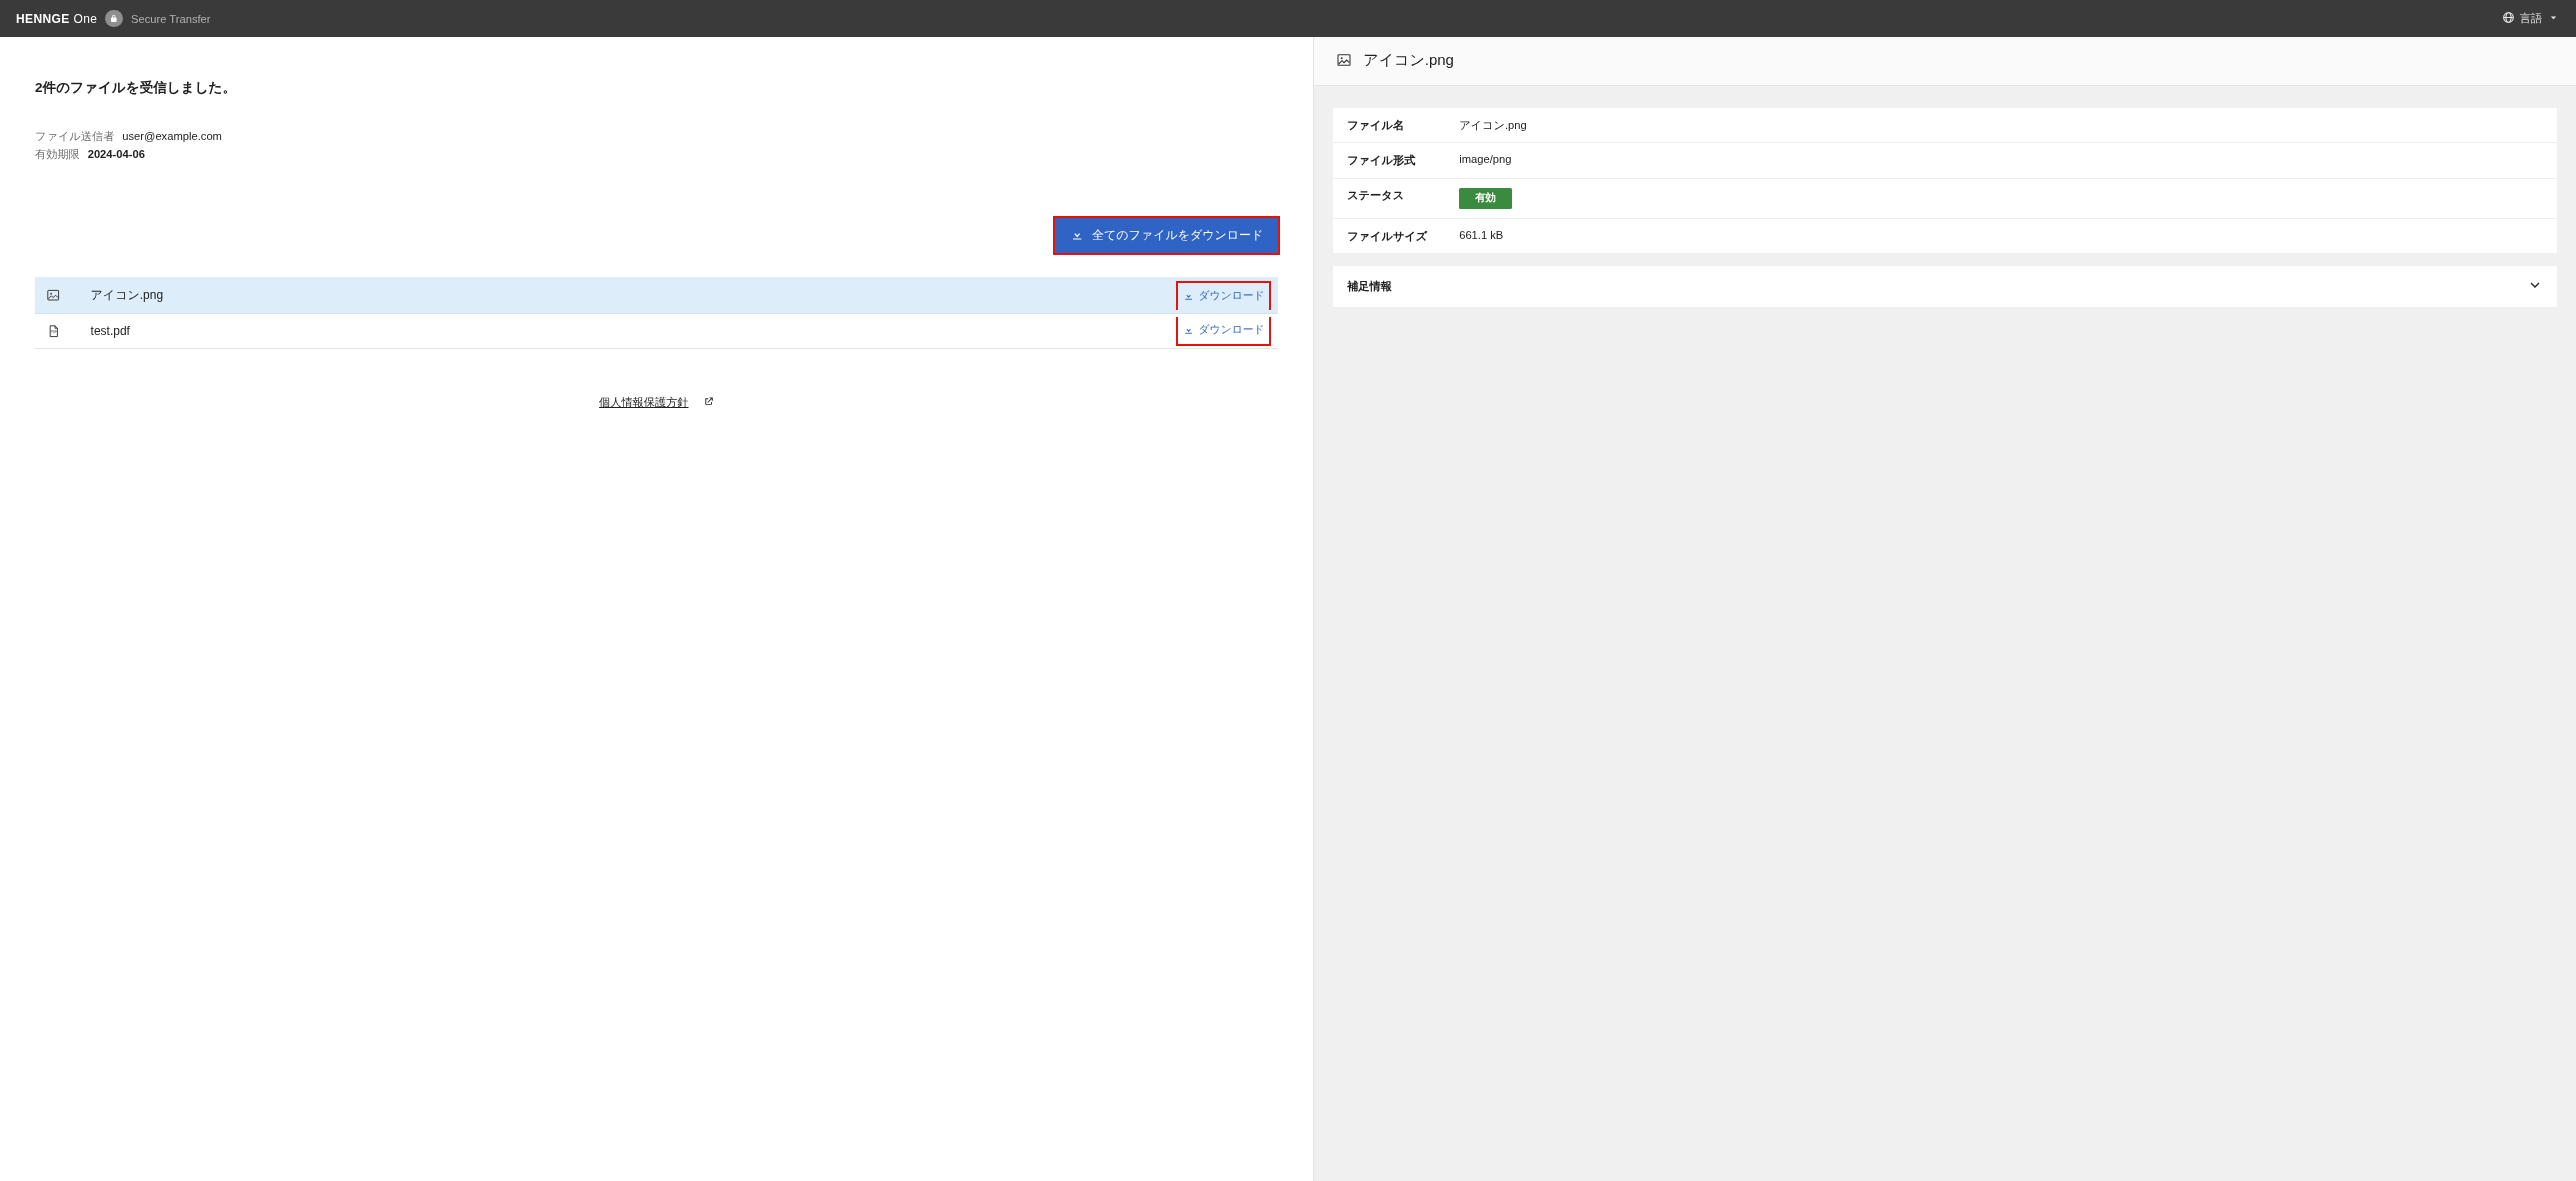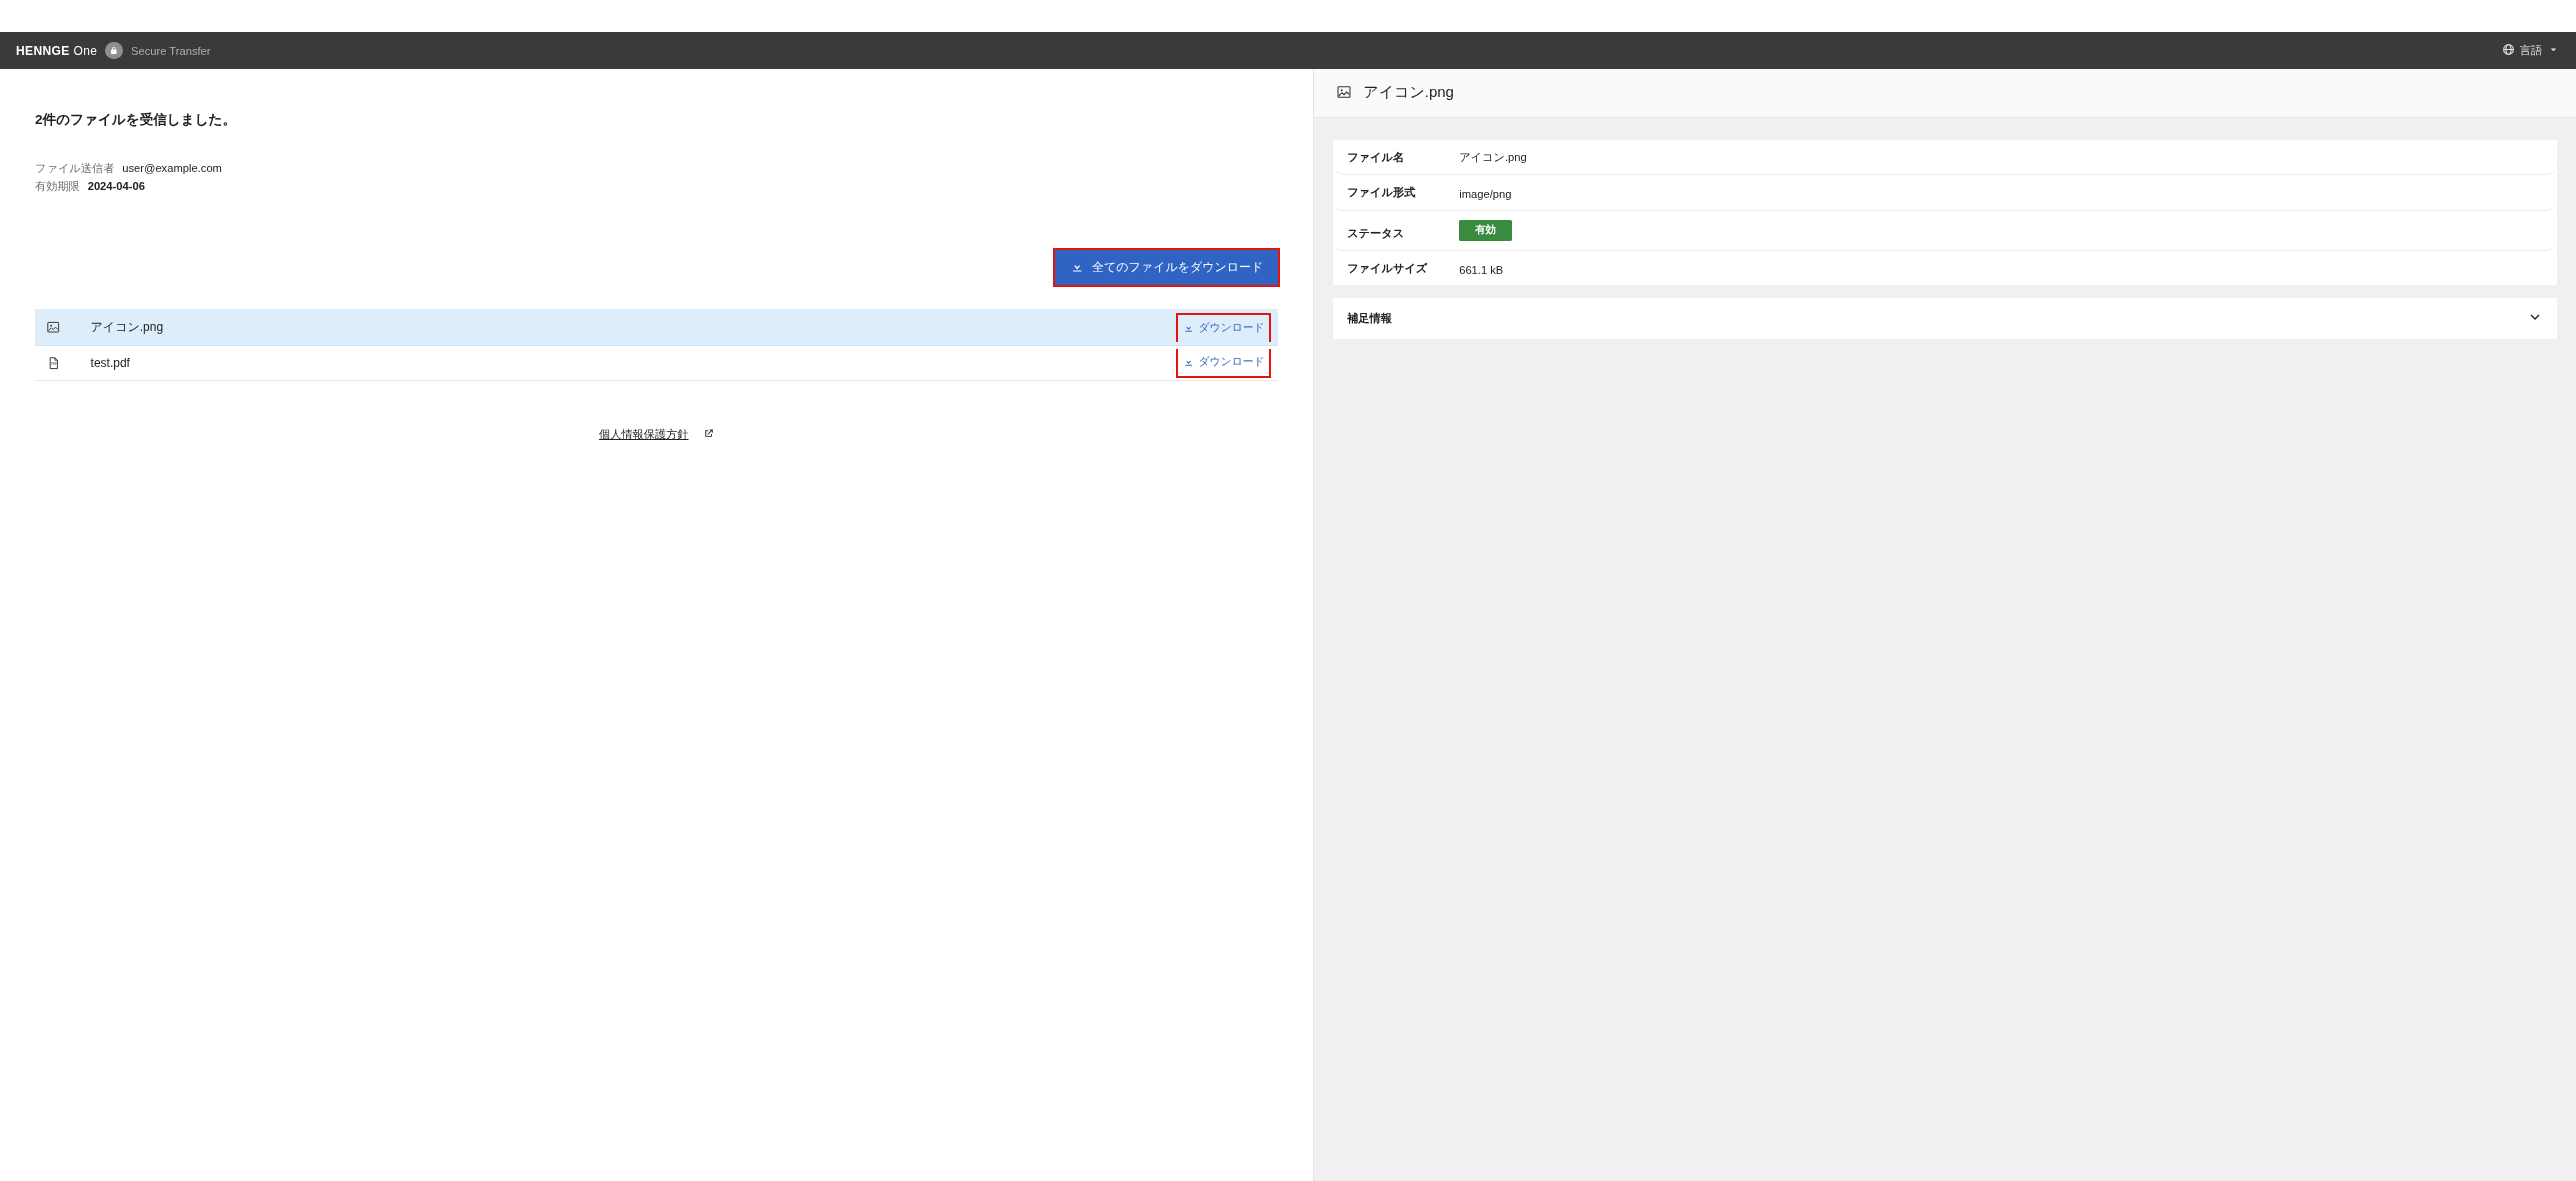--- a/index.html
+++ b/index.html
@@ -13,21 +13,20 @@
 
   
   .topbar {
     background: #3a3a3a;
     color: #d9d9d9;
     height: 37px;
     display: flex;
     align-items: center;
     padding: 0 16px;
     justify-content: space-between;
-    margin-top: 32px;
   }
   .brand {
     display: flex;
     align-items: center;
     gap: 8px;
   }
   .brand-logo {
     font-weight: 600;
     letter-spacing: 0.4px;
     color: #fff;
@@ -144,25 +143,24 @@
 
   .detail-body {
     padding: 22.4px 19px;
   }
   .info-card {
     background: #fff;
     border-radius: 1.6px;
   }
   .info-row {
     display: flex;
-    align-items: flex-end;
+    align-items: flex-start;
     padding: 9.6px 14.4px;
     border-bottom: 0.8px solid #ececec;
     gap: 16px;
-    border-radius: 11px;
   }
   .info-row:last-child { border-bottom: none; }
   .info-label {
     flex: 0 0 96px;
     font-weight: 700;
     font-size: 11.2px;
   }
   .info-value {
     font-size: 11.2px;
     color: #222;

